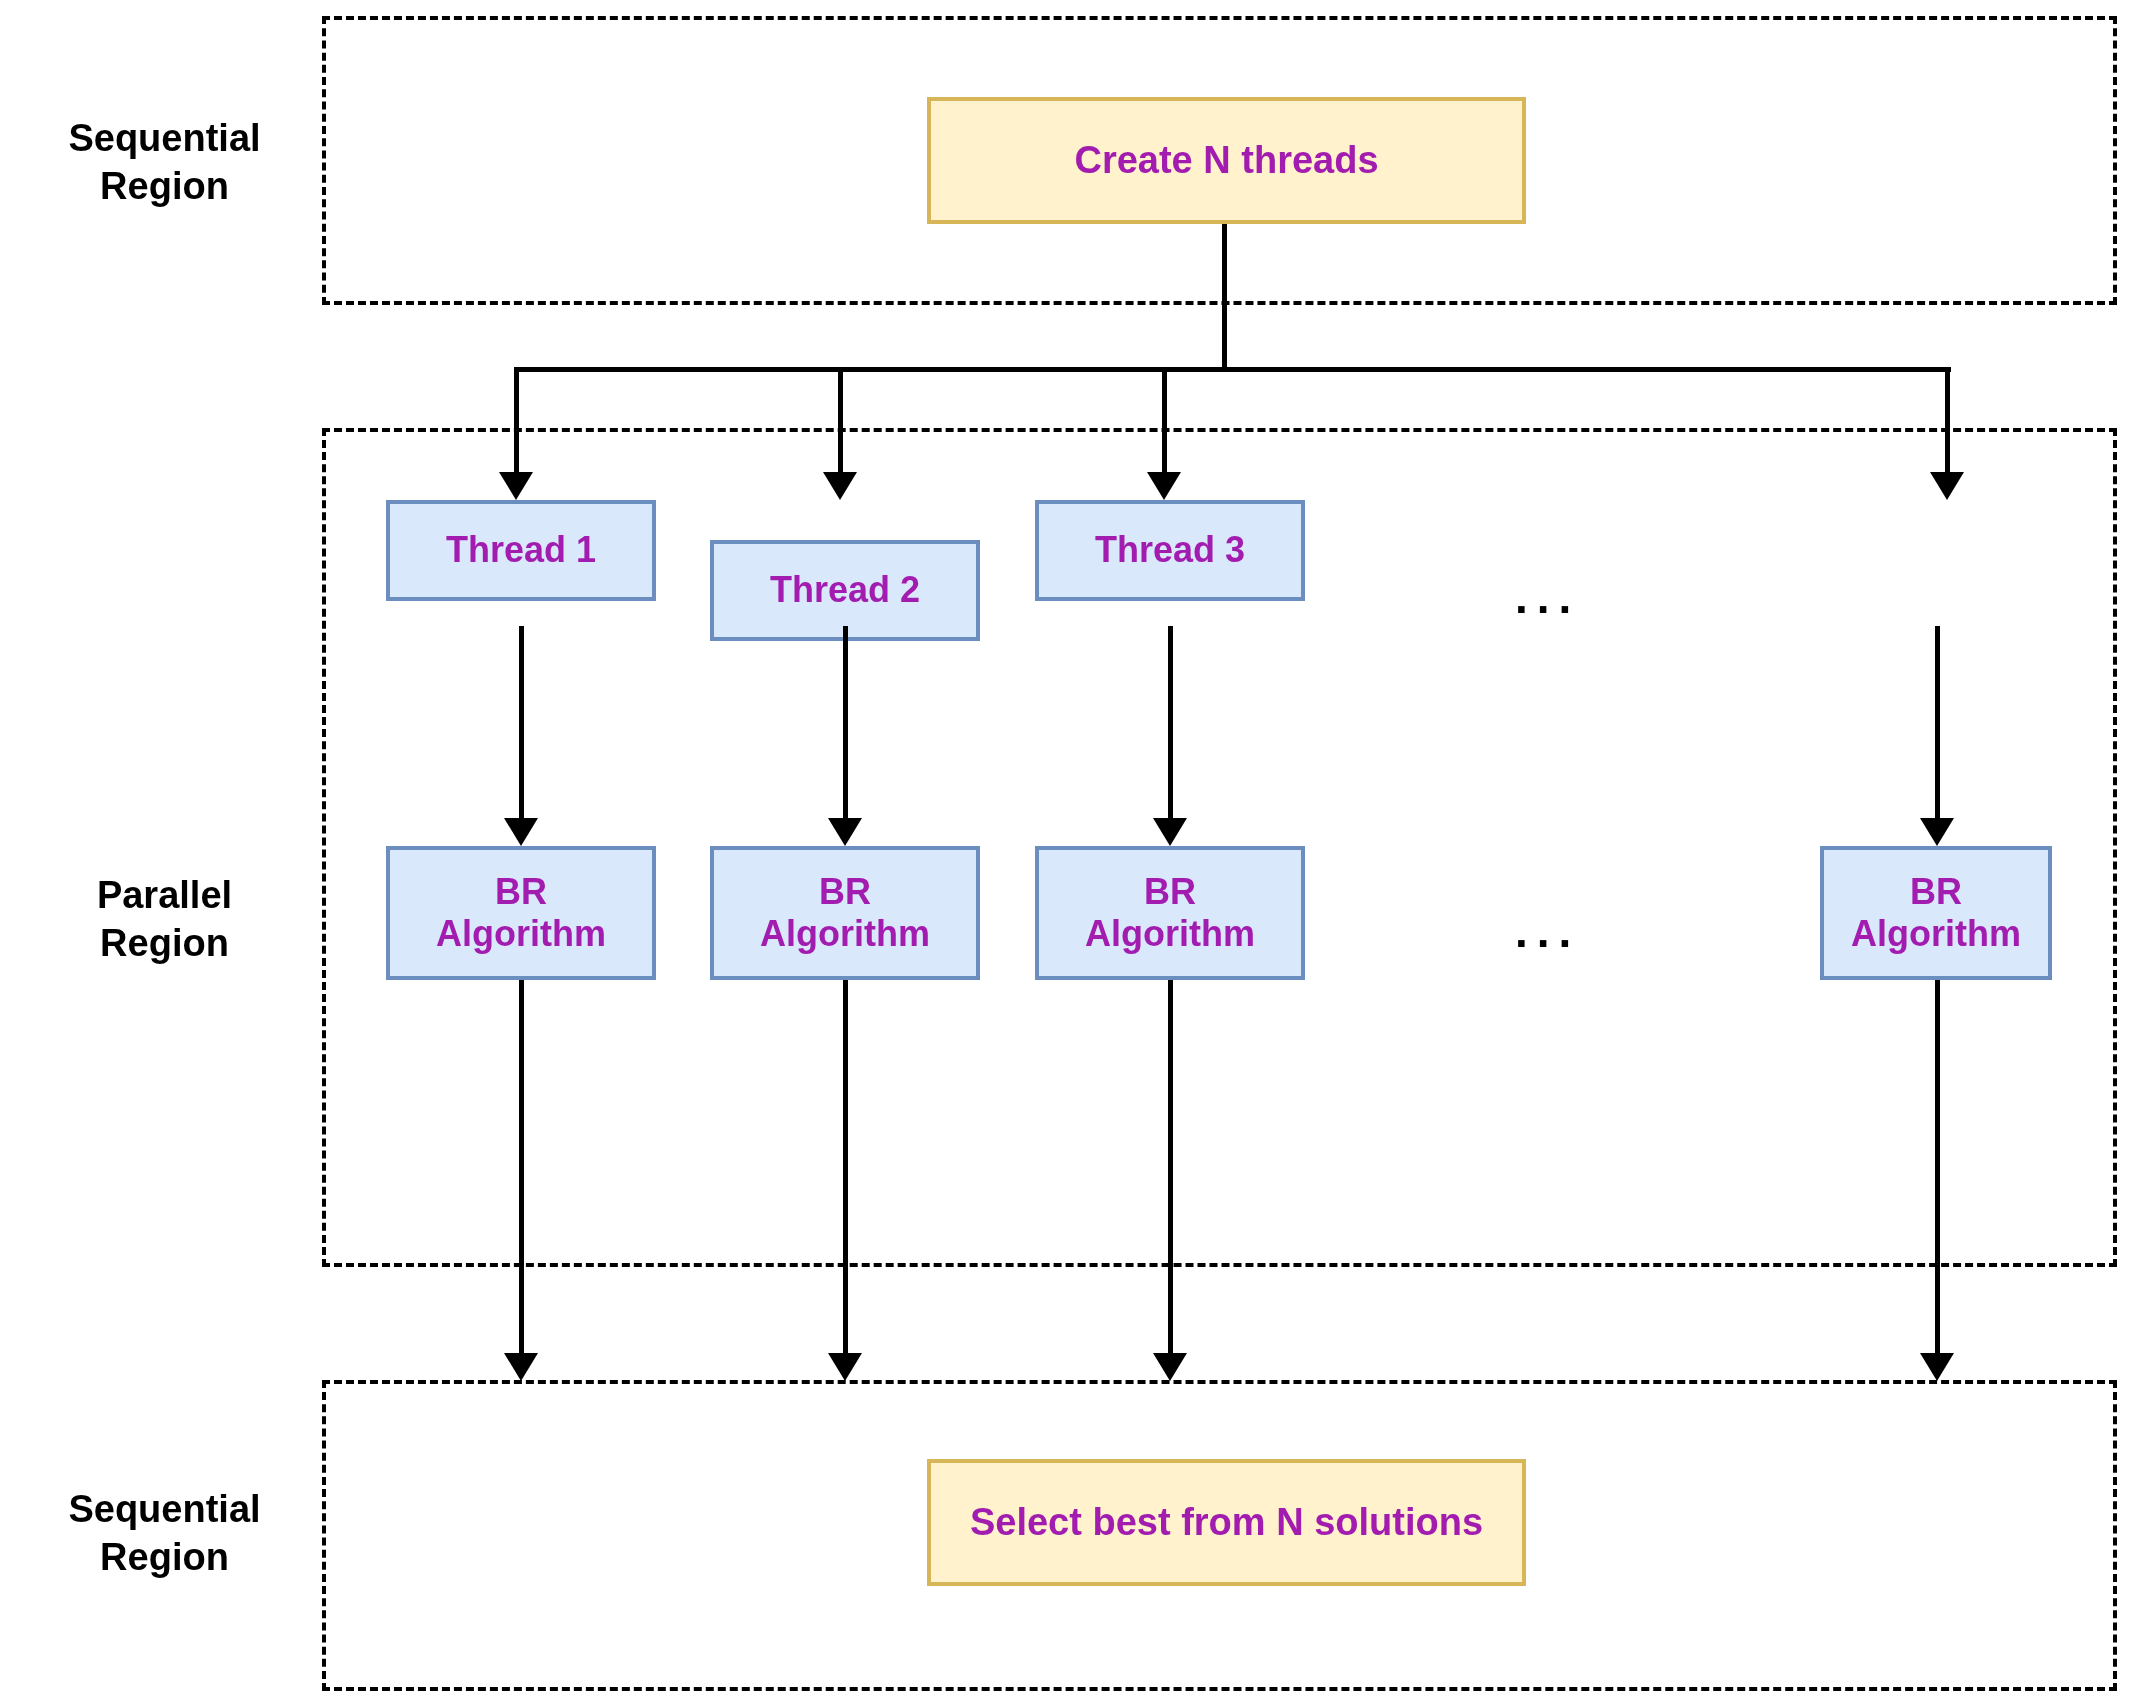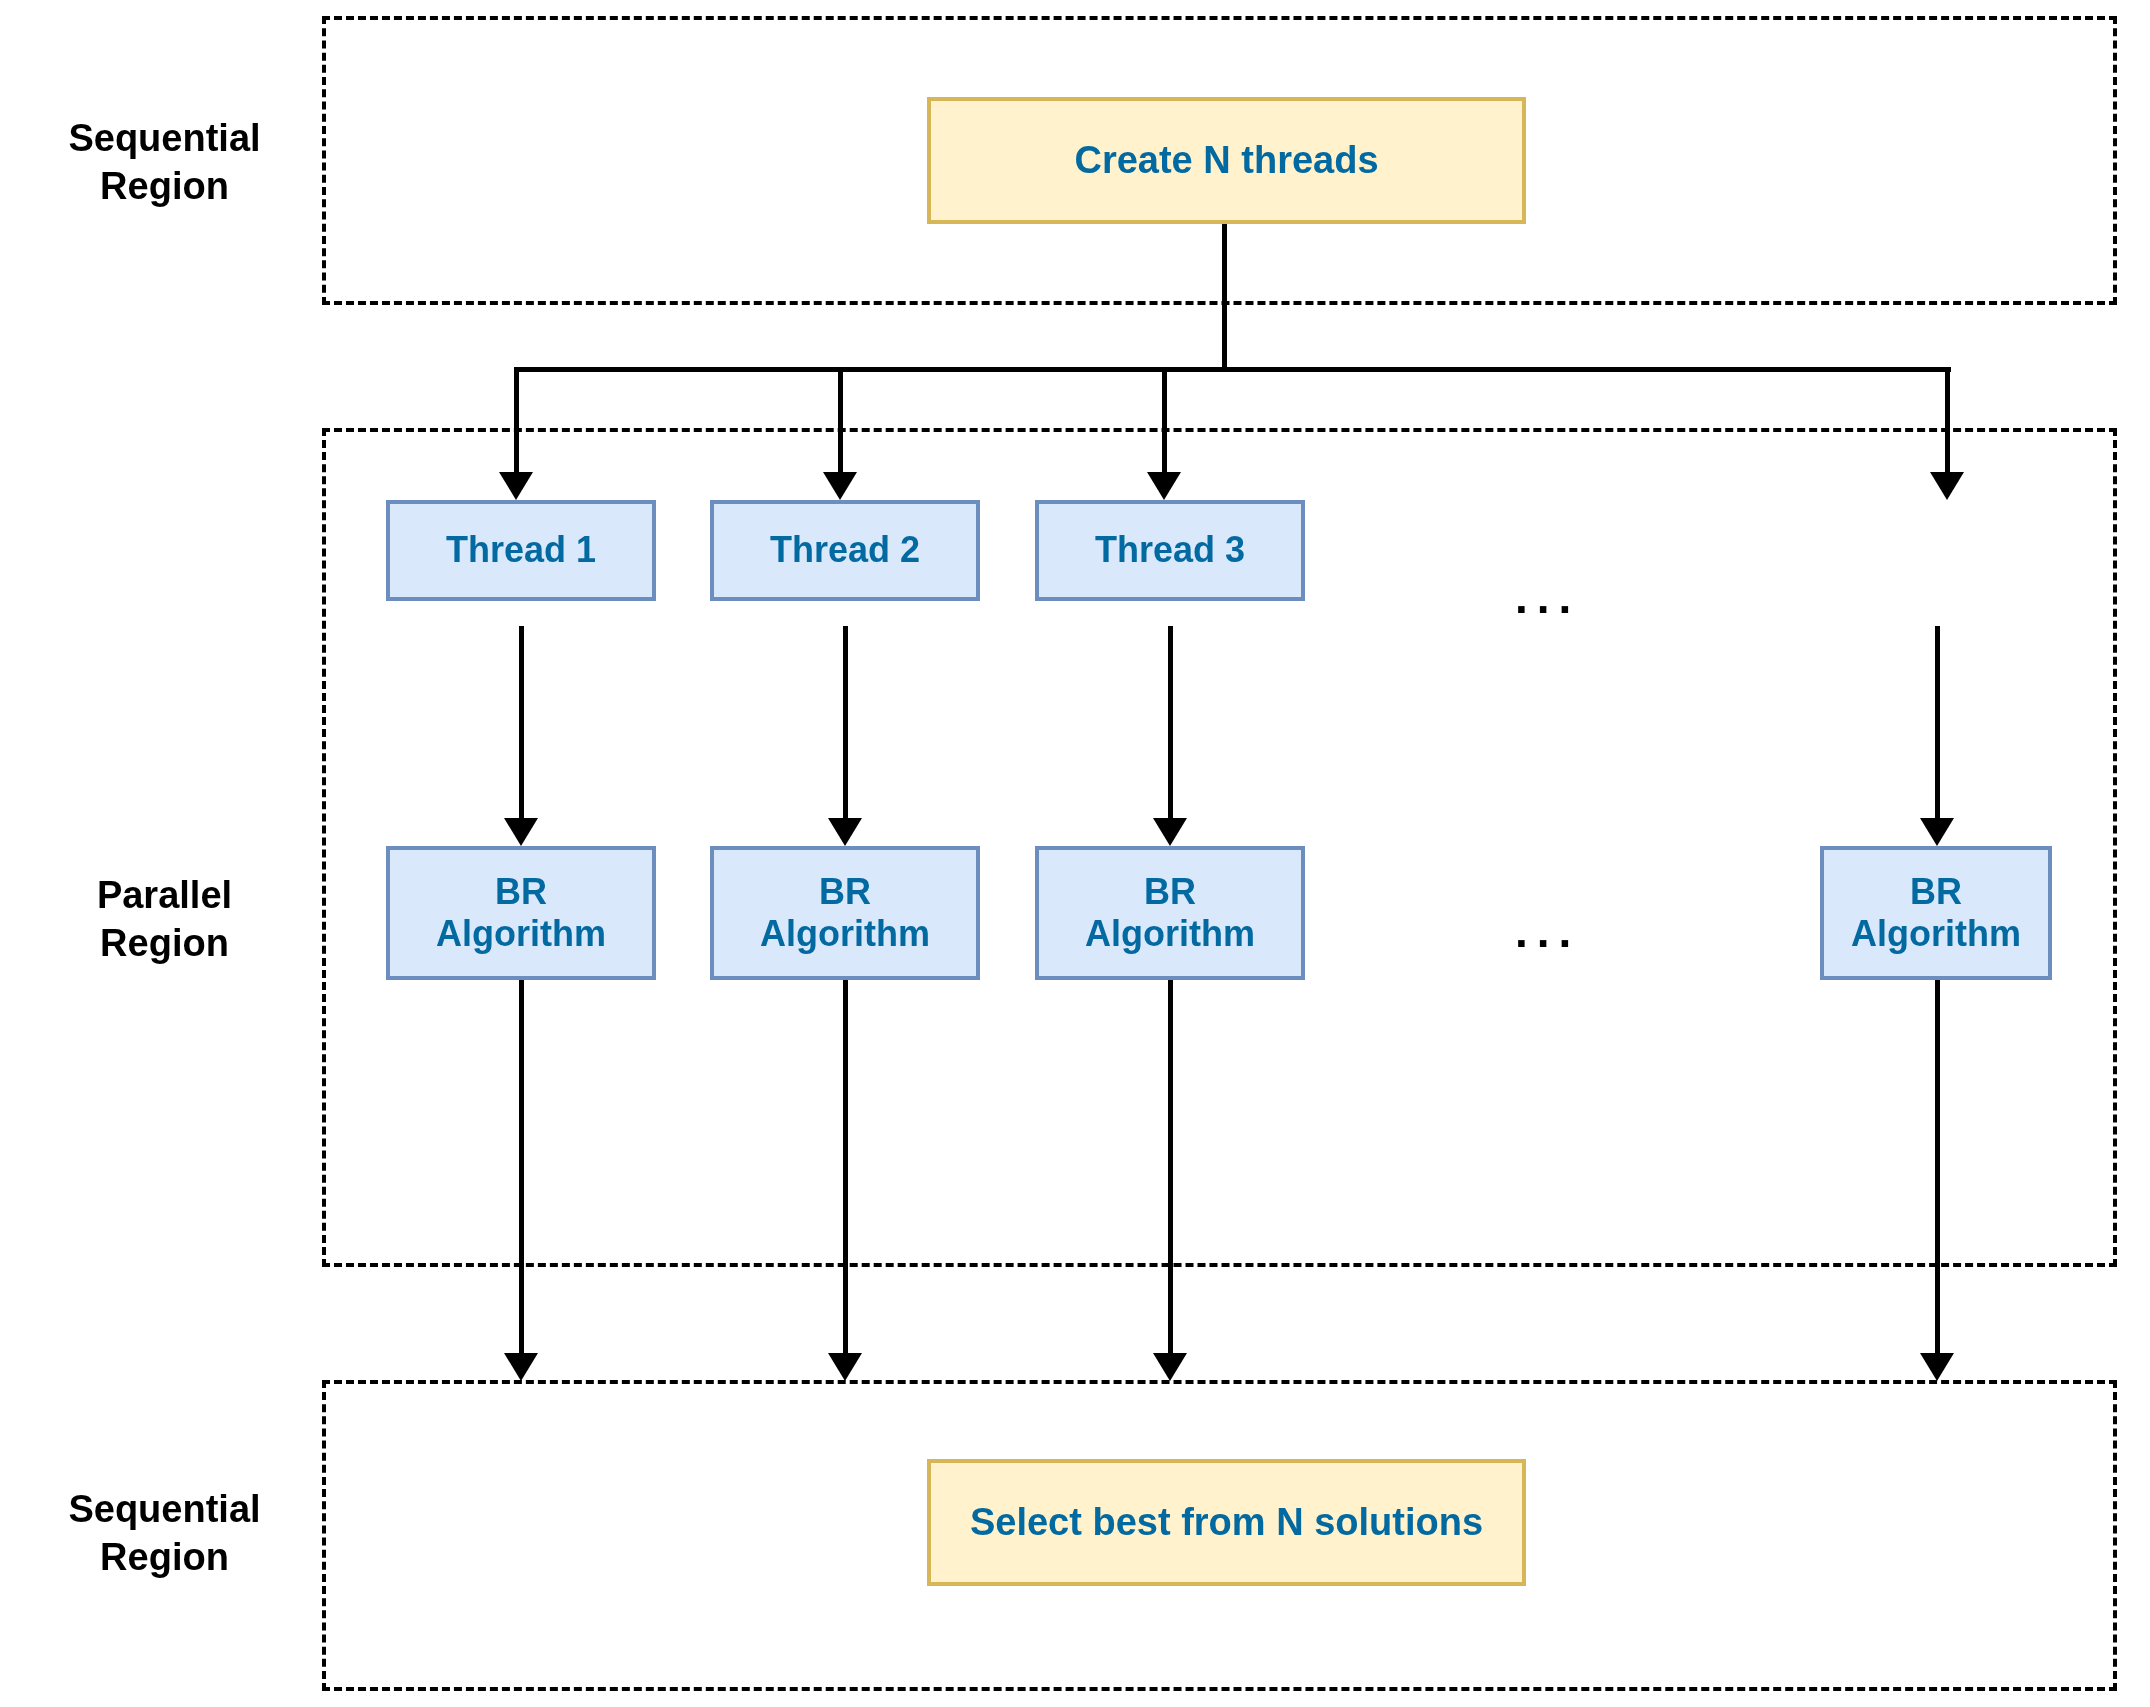--- a/index.html
+++ b/index.html
@@ -46,42 +46,42 @@
 
   
   .node {
     position: absolute;
     box-sizing: border-box;
     display: flex;
     align-items: center;
     justify-content: center;
     text-align: center;
     font-weight: bold;
-    color: #0369a1;
+    color: #a21caf;
     line-height: 1.18;
   }
   .node.yellow {
     background: #fff2cc;
     border: 4.1px solid #d6b656;
     font-size: 38px;
   }
   .node.blue {
     background: #dae8fc;
     border: 4.1px solid #6c8ebf;
     font-size: 36px;
   }
 
   #node-create-threads { left: 927px; top: 97px;  width: 599px; height: 127px; }
   #node-select-best    { left: 927px; top: 1459px; width: 599px; height: 127px; }
 
   .thread-node { top: 500px;  height: 101px; }
   .br-node     { top: 846px; height: 134px; }
 
   #node-thread-1 { left: 386px;  width: 270px; }
-  #node-thread-2 { left: 710px;  width: 270px; }
+  #node-thread-2 { left: 710px;  width: 270px; margin-top: 40px; }
   #node-thread-3 { left: 1035px; width: 270px; }
   #node-thread-n { left: 1820px; width: 232px; }
 
   #node-br-1 { left: 386px;  width: 270px; }
   #node-br-2 { left: 710px;  width: 270px; }
   #node-br-3 { left: 1035px; width: 270px; }
   #node-br-n { left: 1820px; width: 232px; }
 
   
   .vline {

